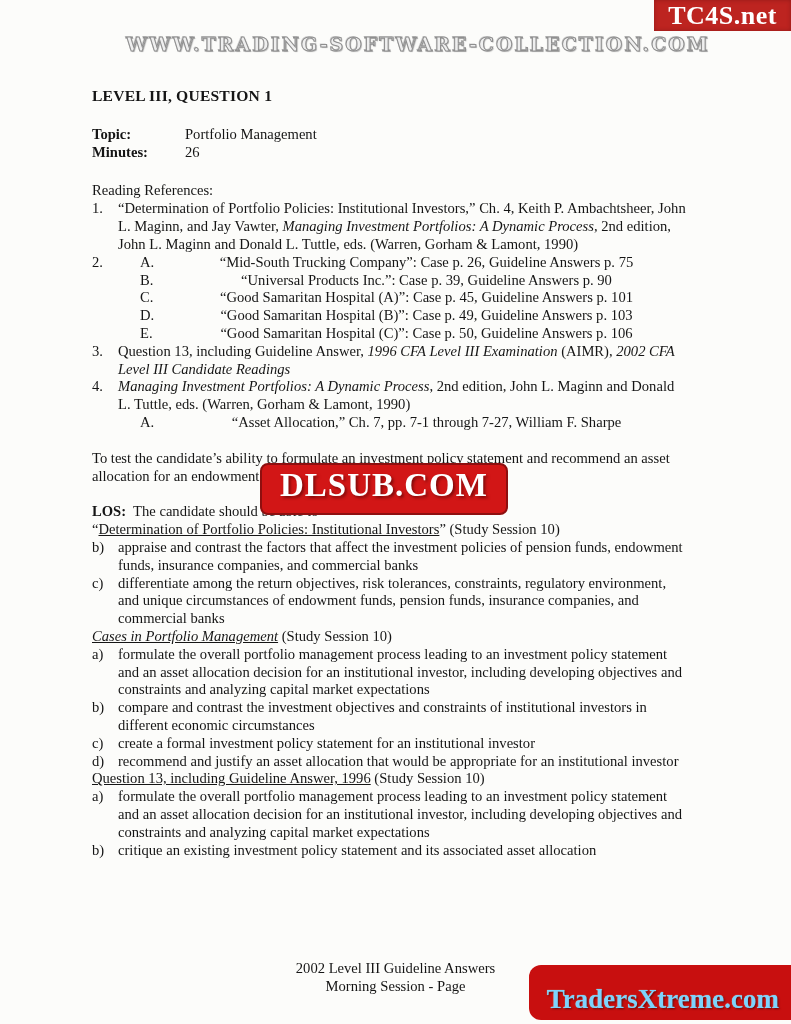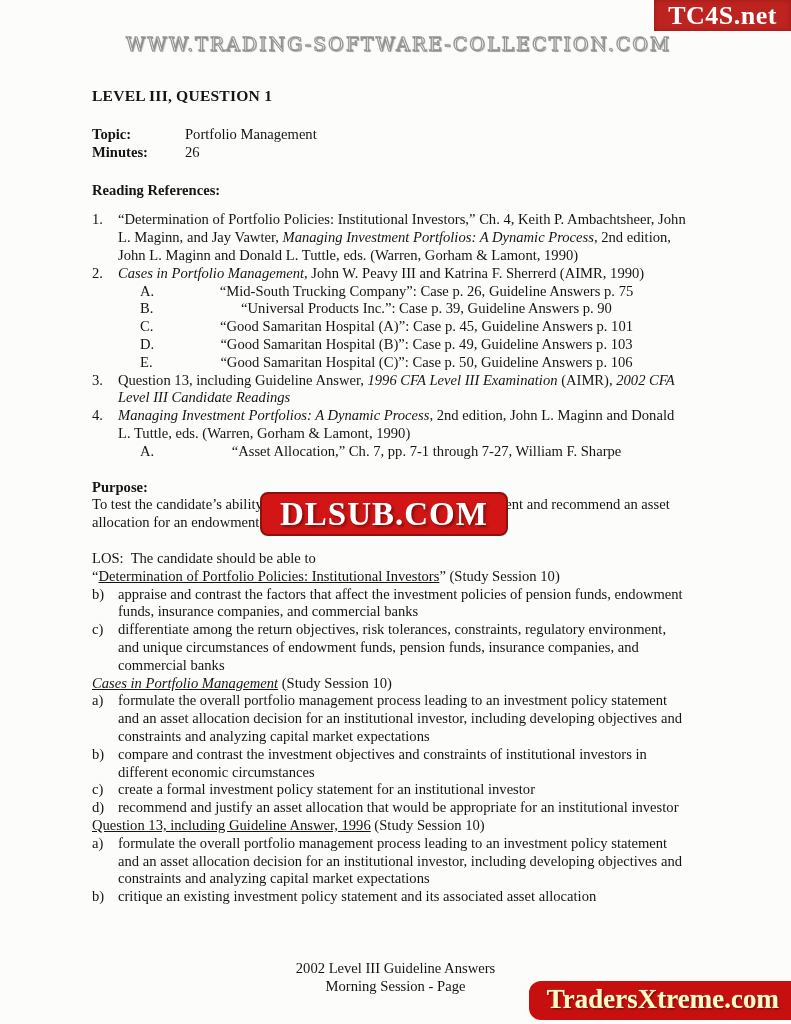--- a/index.html
+++ b/index.html
@@ -12,21 +12,21 @@
   }
   .content { position:absolute; left:92px; right:104px; top:86px; }
 
   .doc-title { font-weight:bold; font-size:15.6px; letter-spacing:.2px; }
 
   .meta { margin-top:21px; }
   .meta-row { display:flex; }
   .meta-label { font-weight:bold; width:93px; flex:none; }
 
   .rr { margin-top:20px; }
-  .rr-heading { font-weight:bold; margin-bottom:12px; }
+  .rr-heading { font-weight:normal; margin-bottom:1px; }
 
   .ref { display:flex; }
   .ref-num { width:26px; flex:none; }
   .ref-body { flex:1; }
   .sub { display:flex; margin-left:22px; }
   .sub-num { width:26px; flex:none; }
   .sub-text { flex:1;text-align:center; }
 
   .purpose { margin-top:18px; position:relative; }
   .purpose-heading { font-weight:bold; }
@@ -36,51 +36,51 @@
   .los-item { display:flex; }
   .los-label { width:26px; flex:none; }
   .los-text { flex:1; }
 
   .footer { position:absolute; left:0; right:0; top:960px; text-align:center; }
 
   
   .i { font-style:italic;margin-top:28px; }
   .u { text-decoration:underline; }
   .iu { font-style:italic; text-decoration:underline; }
-  .b { font-weight:normal; }
+  .b { font-weight:bold; }
 
   
   .wm-tc4s {
     position:absolute; top:0; right:0; height:31px; z-index:30;
     background:#bd2420; color:#fff; font-weight:bold; font-size:26px;
     padding:0 14px; display:flex; align-items:center;
     font-family:"Liberation Serif",serif; letter-spacing:.5px;
     box-shadow:0 0 4px rgba(120,20,20,.6) inset;
   }
   .wm-tsc {
     position:absolute; top:33px; left:126px; z-index:30;
-    font-family:"DejaVu Serif",serif; font-weight:normal; font-size:19px;
+    font-family:"DejaVu Serif",serif; font-weight:bold; font-size:19px;
     letter-spacing:2px; color:#efefef;
     -webkit-text-stroke:1px #8f8f8f;
     text-shadow:1px 1px 1px #b3b3b3, -1px -1px 0 #cfcfcf;
     white-space:nowrap;
   }
   .wm-dlsub {
     position:absolute; top:13px; left:168px; z-index:30;
     background:#d21616; border:2px solid #8e0f0f; border-radius:8px;
     color:#fff; font-weight:bold; font-size:33px; letter-spacing:1px;
-    padding:0 18px 0 18px; white-space:nowrap;
+    padding:0 18px 8px 18px; white-space:nowrap;
     text-shadow:2px 2px 3px rgba(60,0,0,.55);
     font-family:"Liberation Serif",serif;
   }
   .wm-traders {
     position:absolute; right:0; bottom:4px; z-index:30;
     background:#c80f0f; border-radius:12px 0 0 12px;
-    color:#fef9c3; font-weight:bold; font-size:27px;
-    padding:2px 12px 4px 18px; white-space:nowrap;
+    color:#7dd3fc; font-weight:bold; font-size:27px;
+    padding:18px 12px 4px 18px; white-space:nowrap;
     text-shadow:1px 1px 2px #5d0202, 0 0 1px #fff8e0;
     font-family:"Liberation Serif",serif;
   }
 </style>
 </head>
 <body>
 
 <div class="page">
 
   <div class="wm-tc4s">TC4S.net</div>
@@ -106,21 +106,20 @@
       <div class="rr-heading">Reading References:</div>
 
       <div class="ref">
         <span class="ref-num">1.</span>
         <div class="ref-body"><span>“Determination of Portfolio Policies: Institutional Investors,” Ch. 4, Keith P. Ambachtsheer, John L. Maginn, and Jay Vawter, </span><span class="i">Managing Investment Portfolios: A Dynamic Process</span><span>, 2nd edition, John L. Maginn and Donald L. Tuttle, eds. (Warren, Gorham &amp; Lamont, 1990)</span></div>
       </div>
 
       <div class="ref">
         <span class="ref-num">2.</span>
         <div class="ref-body">
-          <div><span class="i">Cases in Portfolio Management</span><span>, John W. Peavy III and Katrina F. Sherrerd (AIMR, 1990)</span></div>
           <div class="sub">
             <span class="sub-num">A.</span>
             <div class="sub-text">“Mid-South Trucking Company”: Case p. 26, Guideline Answers p. 75</div>
           </div>
           <div class="sub">
             <span class="sub-num">B.</span>
             <div class="sub-text">“Universal Products Inc.”: Case p. 39, Guideline Answers p. 90</div>
           </div>
           <div class="sub">
             <span class="sub-num">C.</span>
@@ -148,21 +147,20 @@
           <div><span class="i">Managing Investment Portfolios: A Dynamic Process</span><span>, 2nd edition, John L. Maginn and Donald L. Tuttle, eds. (Warren, Gorham &amp; Lamont, 1990)</span></div>
           <div class="sub">
             <span class="sub-num">A.</span>
             <div class="sub-text">“Asset Allocation,” Ch. 7, pp. 7-1 through 7-27, William F. Sharpe</div>
           </div>
         </div>
       </div>
     </div>
 
     <div class="purpose">
-      <div class="purpose-heading">Purpose:</div>
       <div class="purpose-text">To test the candidate’s ability to formulate an investment policy statement and recommend an asset allocation for an endowment fund.</div>
       <div class="wm-dlsub">DLSUB.COM</div>
     </div>
 
     <div class="los">
       <div class="los-intro"><span class="b">LOS:</span><span>The candidate should be able to</span></div>
 
       <div class="los-group-heading"><span>“</span><span class="u">Determination of Portfolio Policies: Institutional Investors</span><span>” (Study Session 10)</span></div>
       <div class="los-item">
         <span class="los-label">b)</span>

